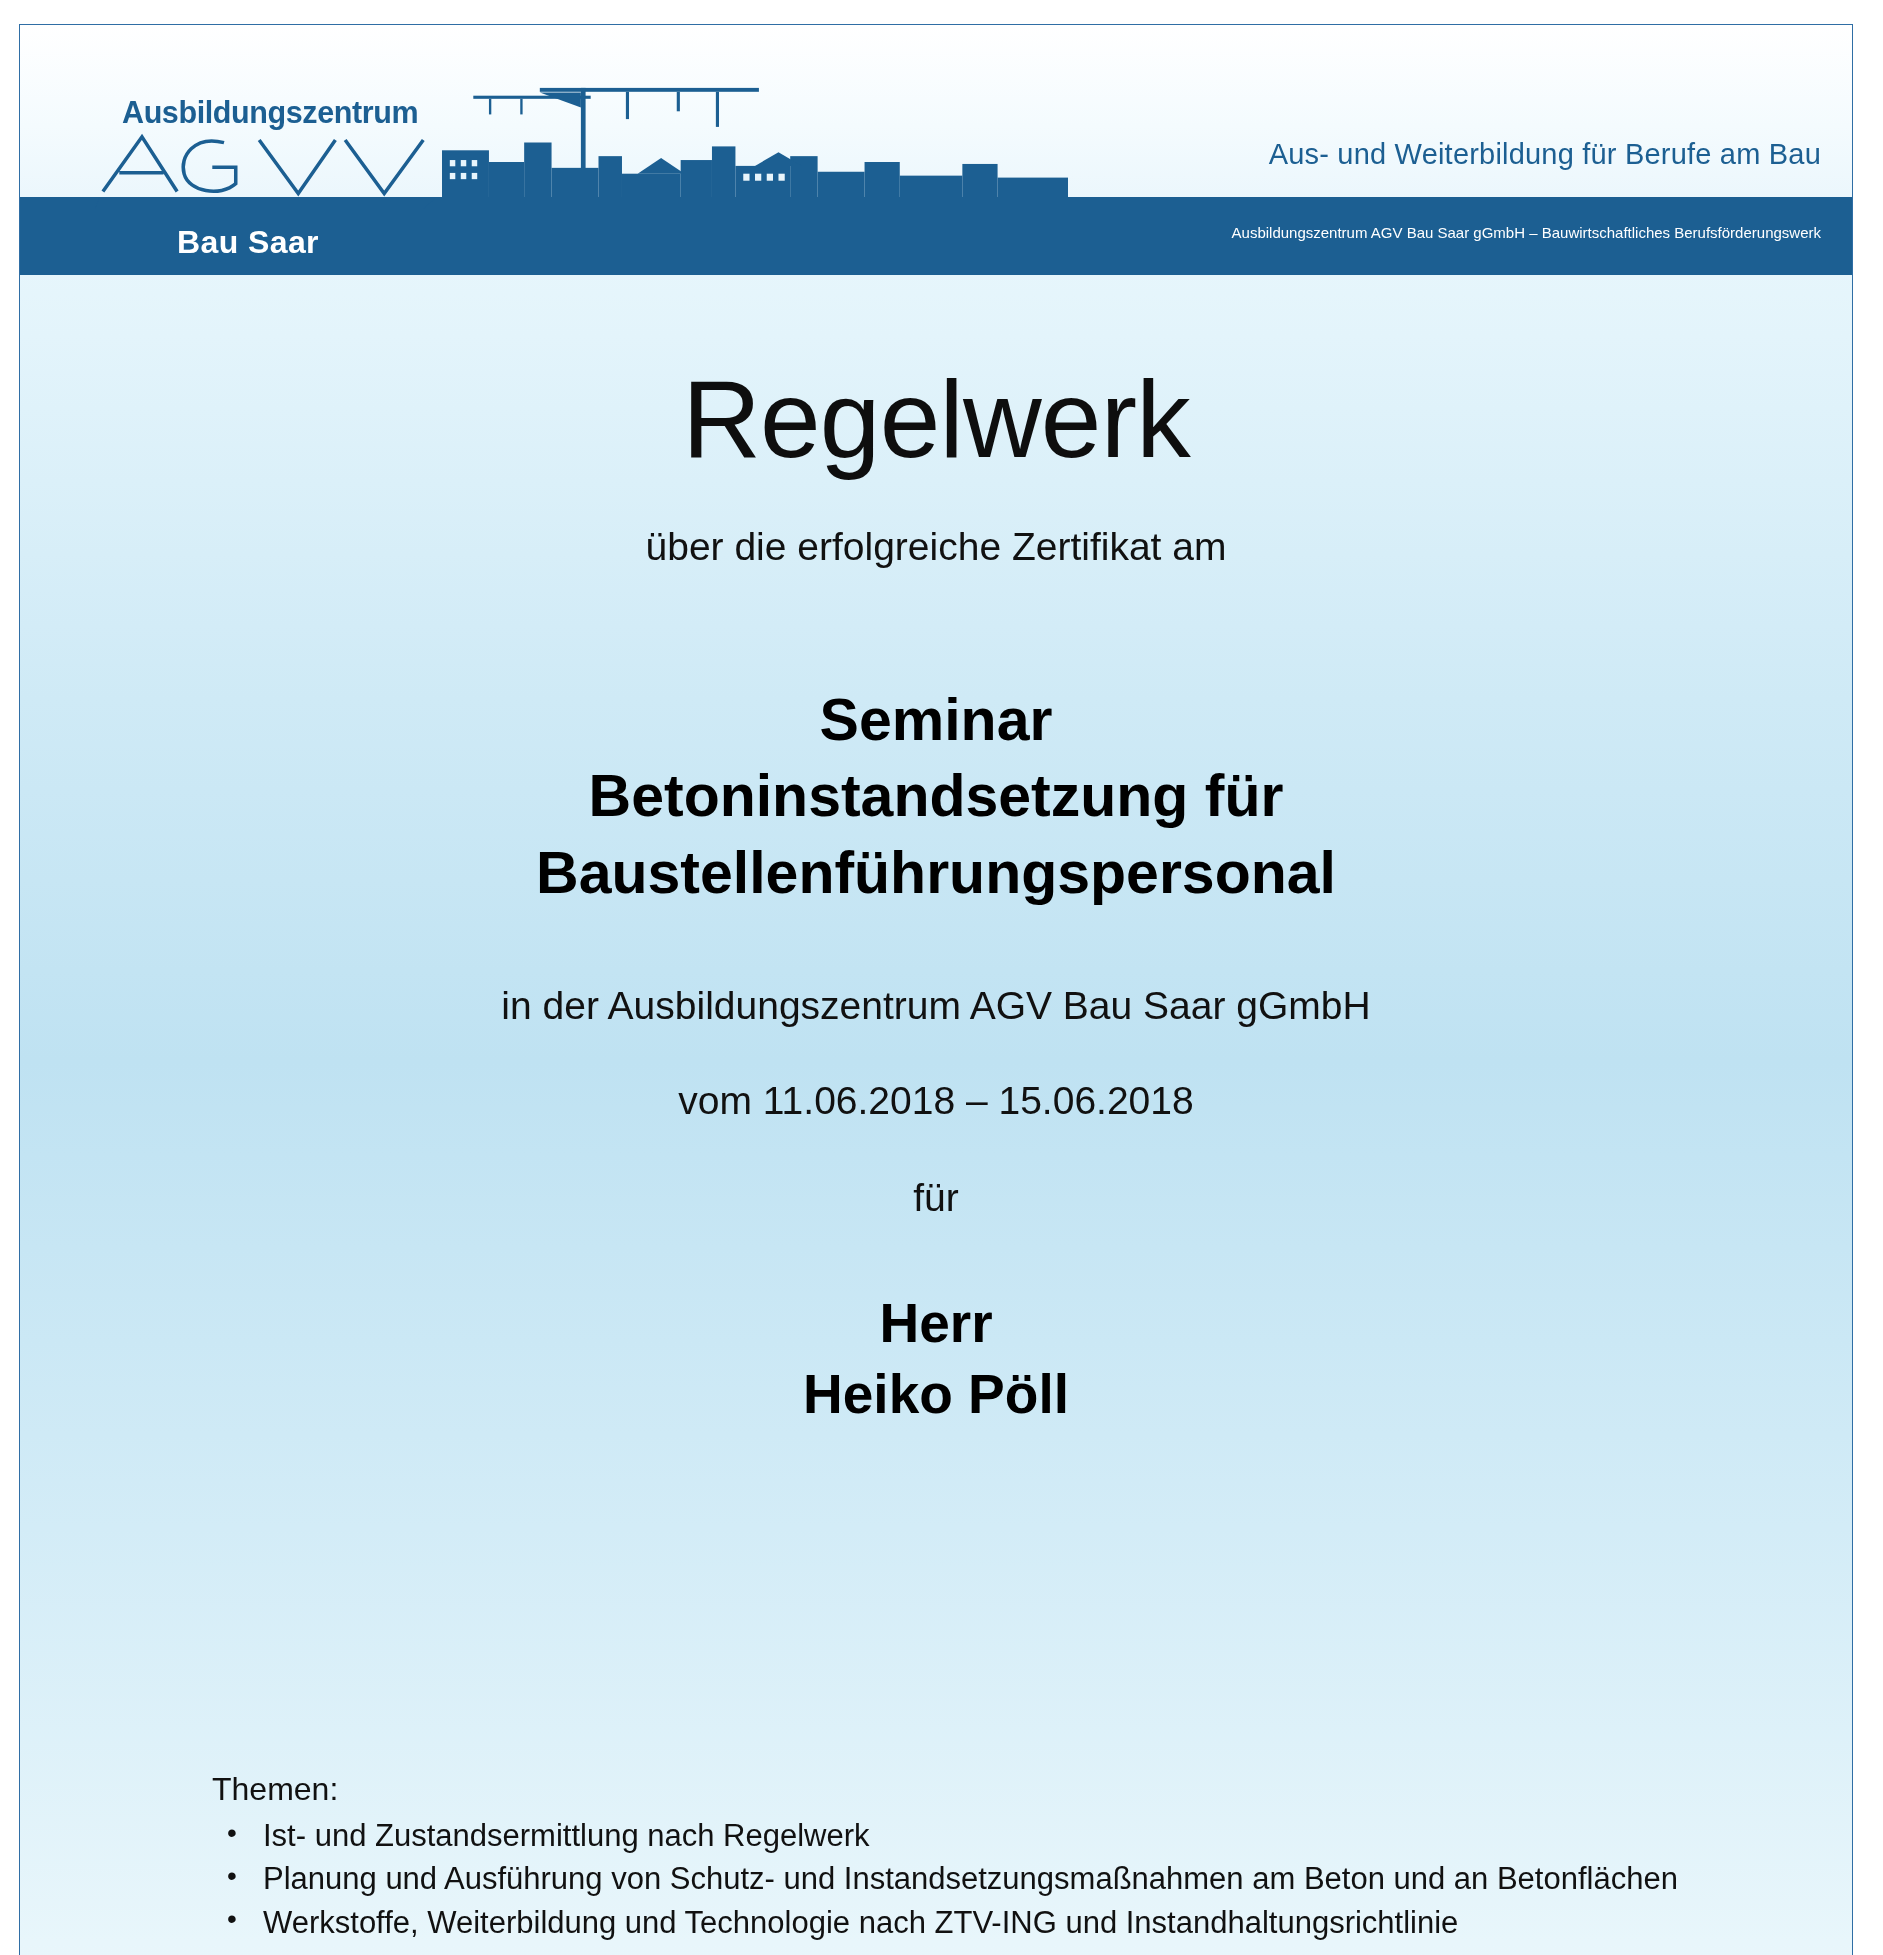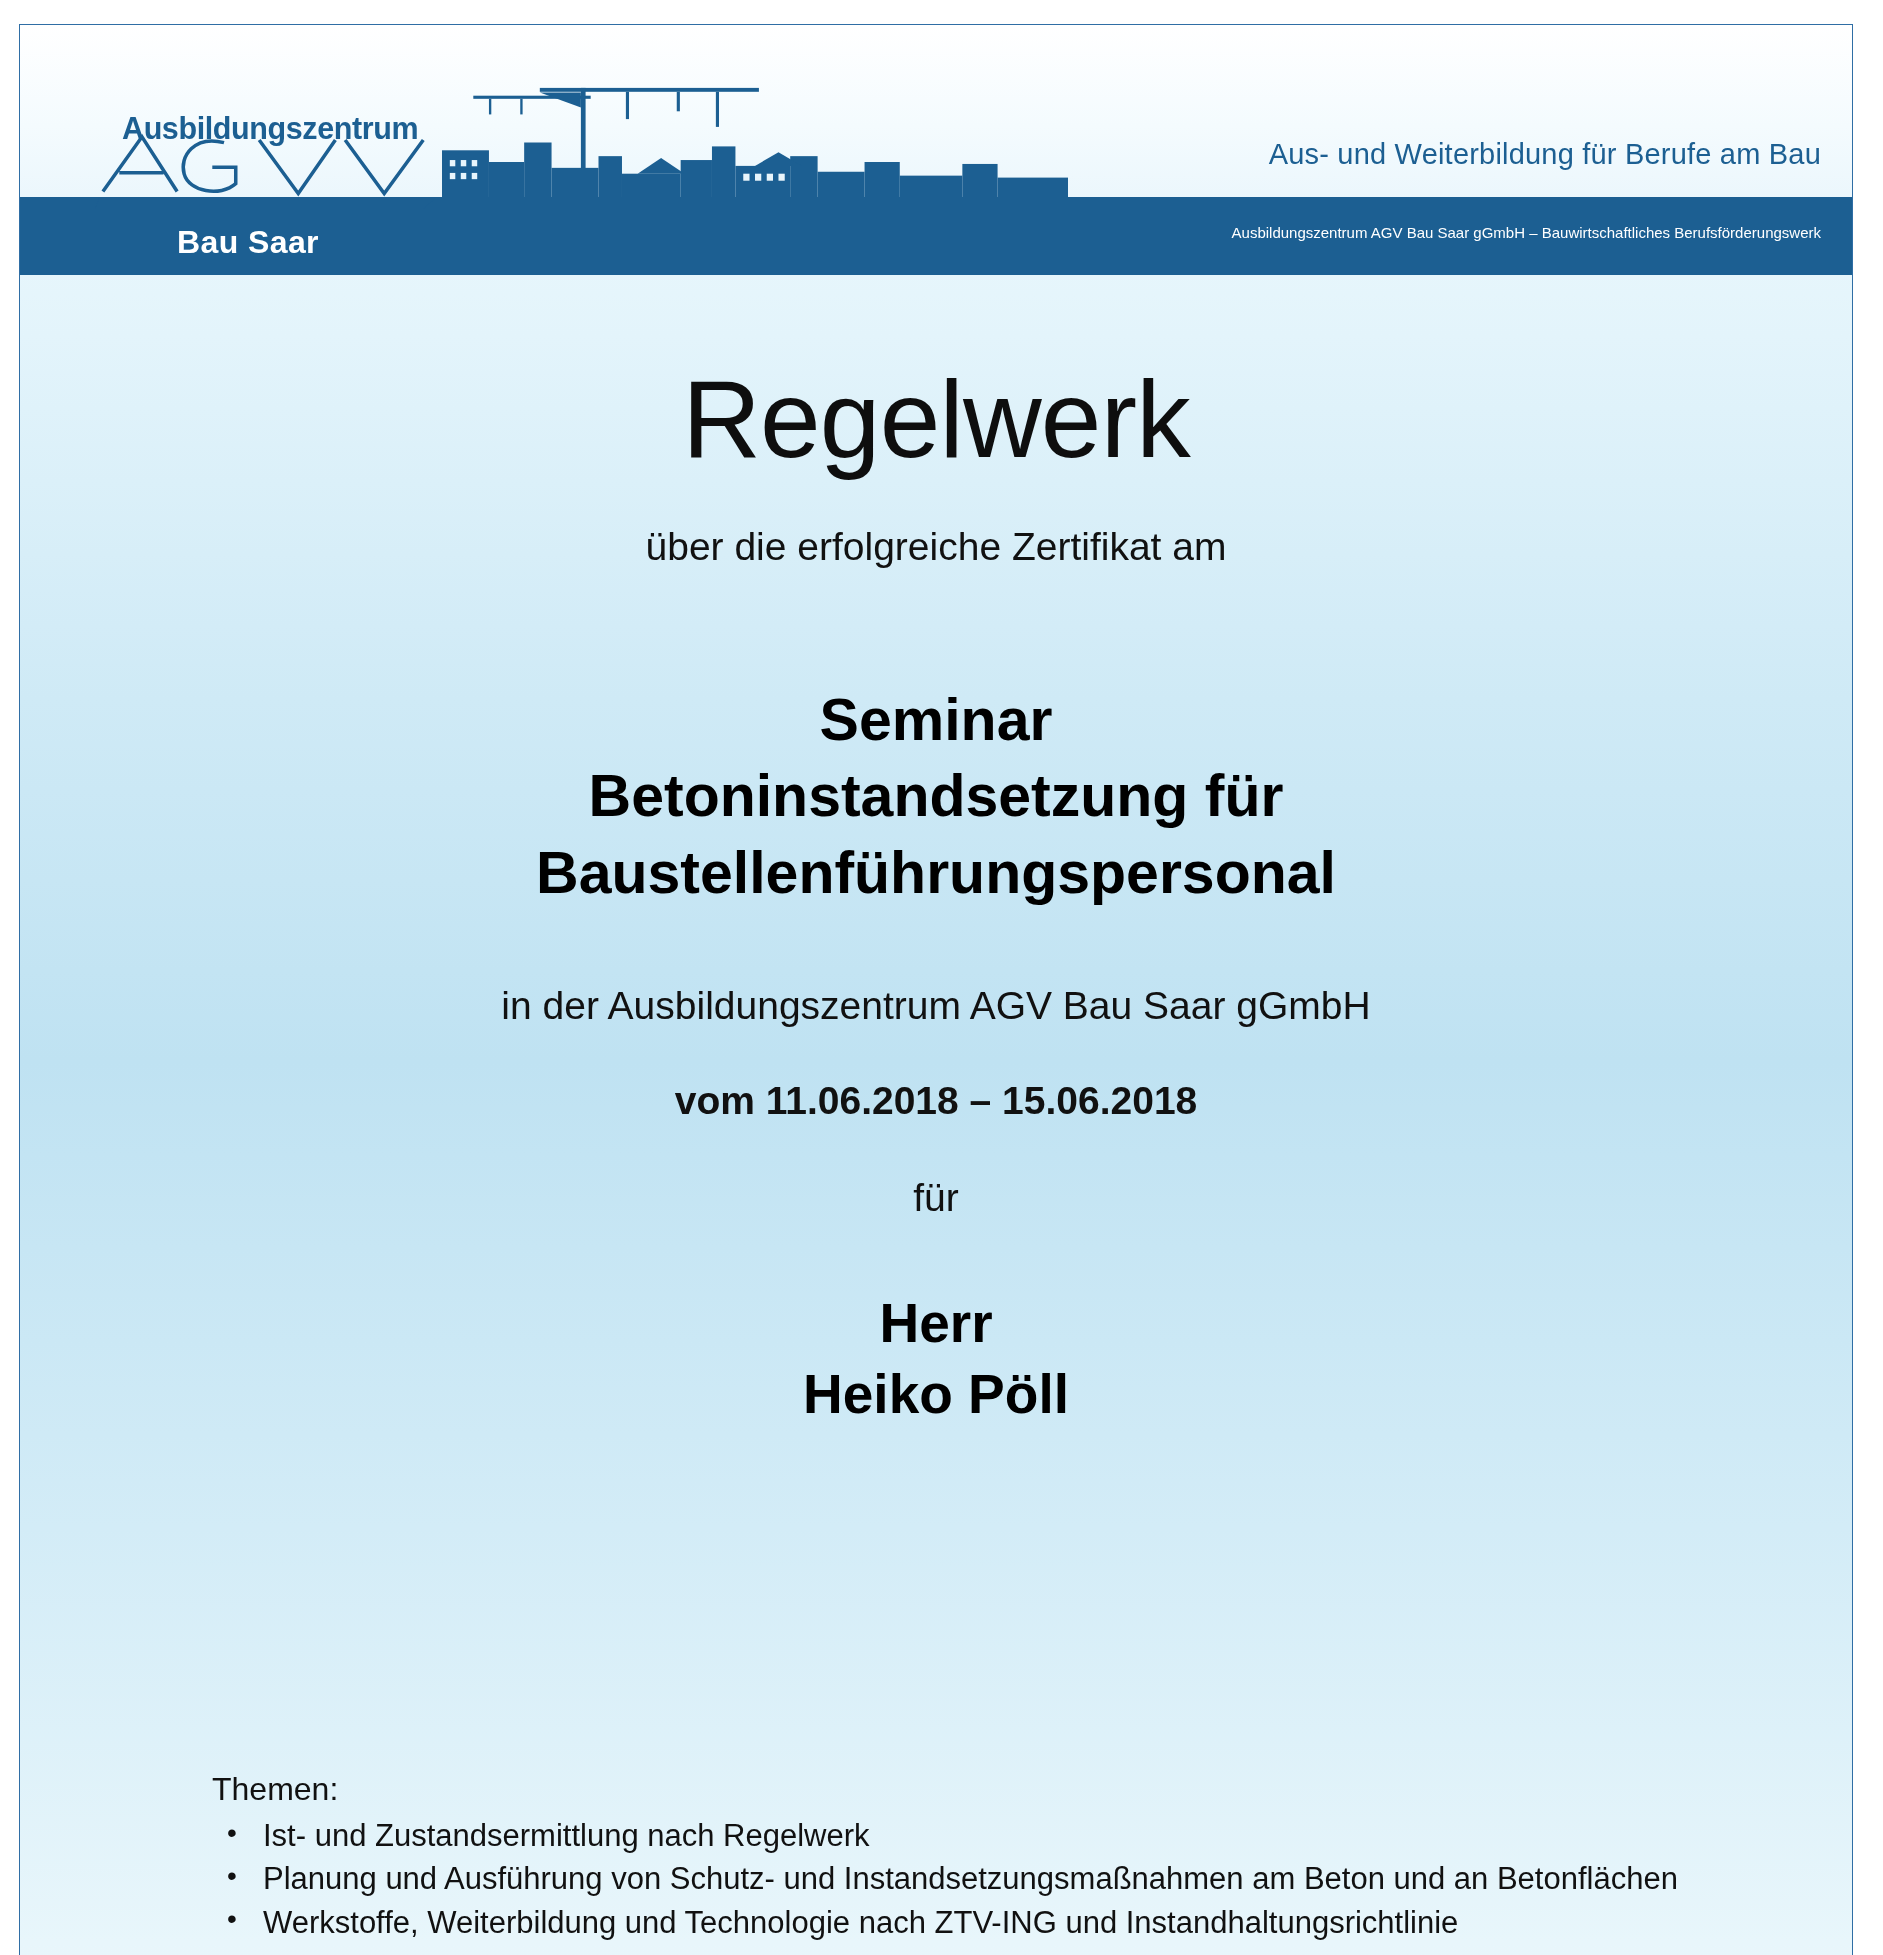--- a/index.html
+++ b/index.html
@@ -81,21 +81,21 @@
   .logo {
     position: absolute;
     left: 59px;
     top: 70px;
     width: 391px;
     height: 172px;
   }
   .logo-top {
     position: absolute;
     left: 43px;
-    top: 16px;
+    top: 0px;
     font-size: 30.5px;
     font-weight: bold;
     color: #1c5f92;
     letter-spacing: -0.4px;
   }
   .logo-mid {
     position: absolute;
     left: 15.6px;
     top: 34px;
     width: 344px;
@@ -141,21 +141,20 @@
   }
   .place {
     margin-top: 72px;
     font-size: 39px;
     color: #111;
   }
   .dates {
     margin-top: 51px;
     font-size: 39px;
     color: #111;
-    font-weight: bold;
   }
   .fuer {
     margin-top: 53px;
     font-size: 39px;
     color: #111;
   }
   .recipient {
     margin-top: 68px;
     font-size: 55px;
     font-weight: bold;

